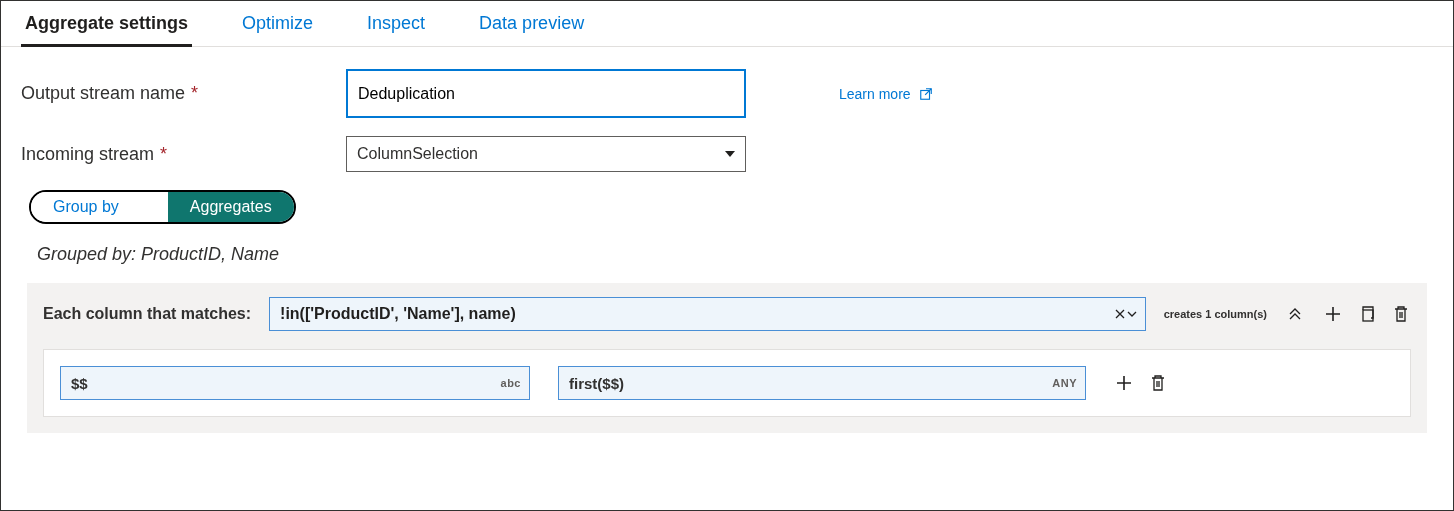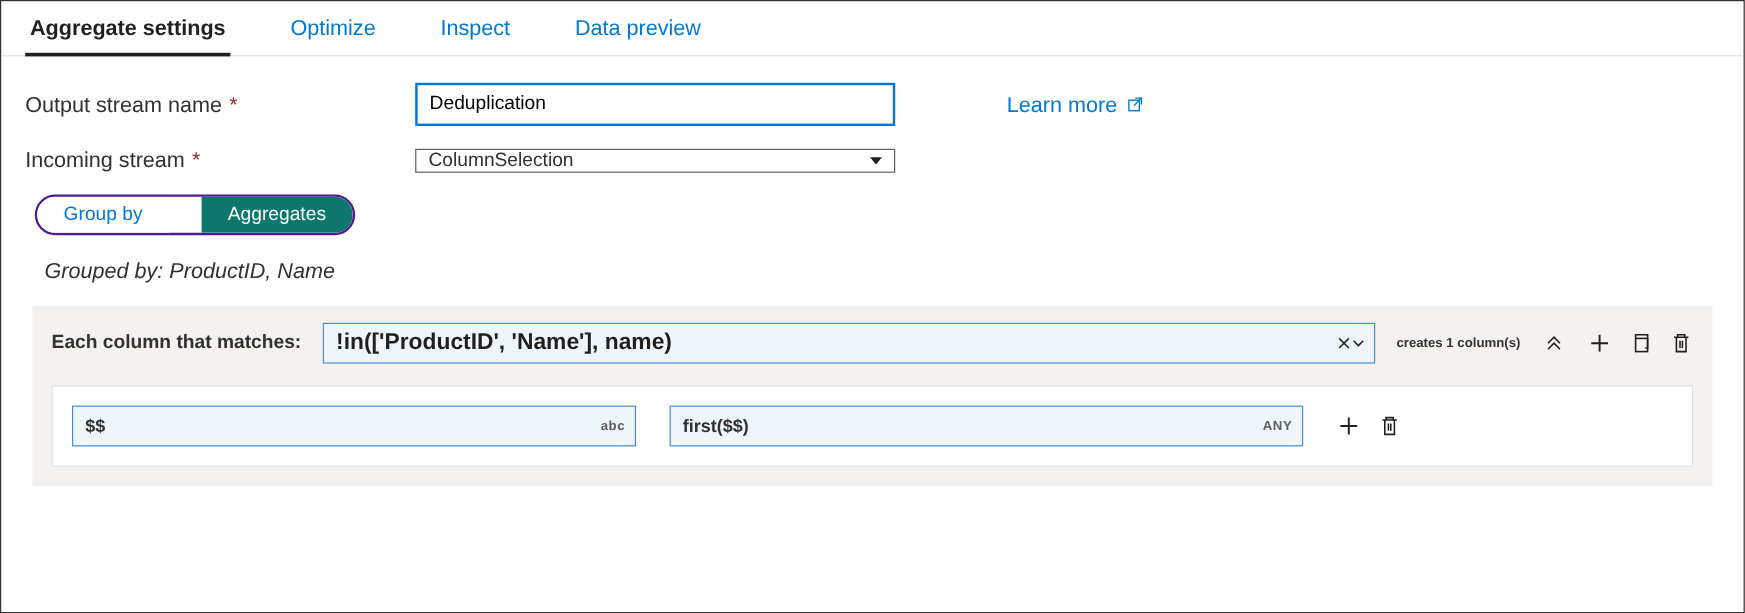--- a/index.html
+++ b/index.html
@@ -41,60 +41,60 @@
     margin-bottom: 18px;
     gap: 45px;
   }
   .label {
     width: 280px;
     font-size: 18px;
   }
   .req { color: #a4262c; margin-left: 6px; }
   .textin {
     width: 400px;
-    height: 36px;
+    height: 49px;
     border: 2px solid #0078d4;
     padding: 0 10px;
     font-size: 16px;
     outline: none;
   }
   .select {
     width: 400px;
-    height: 20px;
+    height: 36px;
     border: 1px solid #605e5c;
     display: flex;
     align-items: center;
     justify-content: space-between;
     padding: 0 10px;
     font-size: 16px;
     cursor: pointer;
     background: #fff;
   }
   .caret {
     width: 0; height: 0;
     border-left: 5px solid transparent;
     border-right: 5px solid transparent;
     border-top: 6px solid #201f1e;
   }
   .learnmore {
     margin-left: 48px;
     color: #0078d4;
-    font-size: 18px;
+    font-size: 14px;
     cursor: pointer;
     display: flex;
     align-items: center;
     gap: 8px;
   }
   .extlink-icon {
     display: inline-block;
     width: 14px; height: 14px;
   }
   .pill-toggle {
     display: inline-flex;
-    border: 2px solid #4c1d95;
+    border: 2px solid #000000;
     border-radius: 20px;
     overflow: hidden;
     margin-left: 8px;
     margin-bottom: 20px;
   }
   .pill {
     padding: 6px 22px;
     font-size: 16px;
     cursor: pointer;
     color: #0078d4;
@@ -126,21 +126,21 @@
   .match-label { font-size: 16px; }
   .exprbox {
     flex: 1;
     height: 34px;
     background: #eef5fb;
     border: 1px solid #4a8fd6;
     display: flex;
     align-items: center;
     justify-content: space-between;
     padding: 0 8px 0 10px;
-    font-size: 19px;
+    font-size: 16px;
     color: #201f1e;
     cursor: text;
   }
   .xv {
     display: flex;
     align-items: center;
     gap: 2px;
     font-size: 12px;
   }
   .creates {

